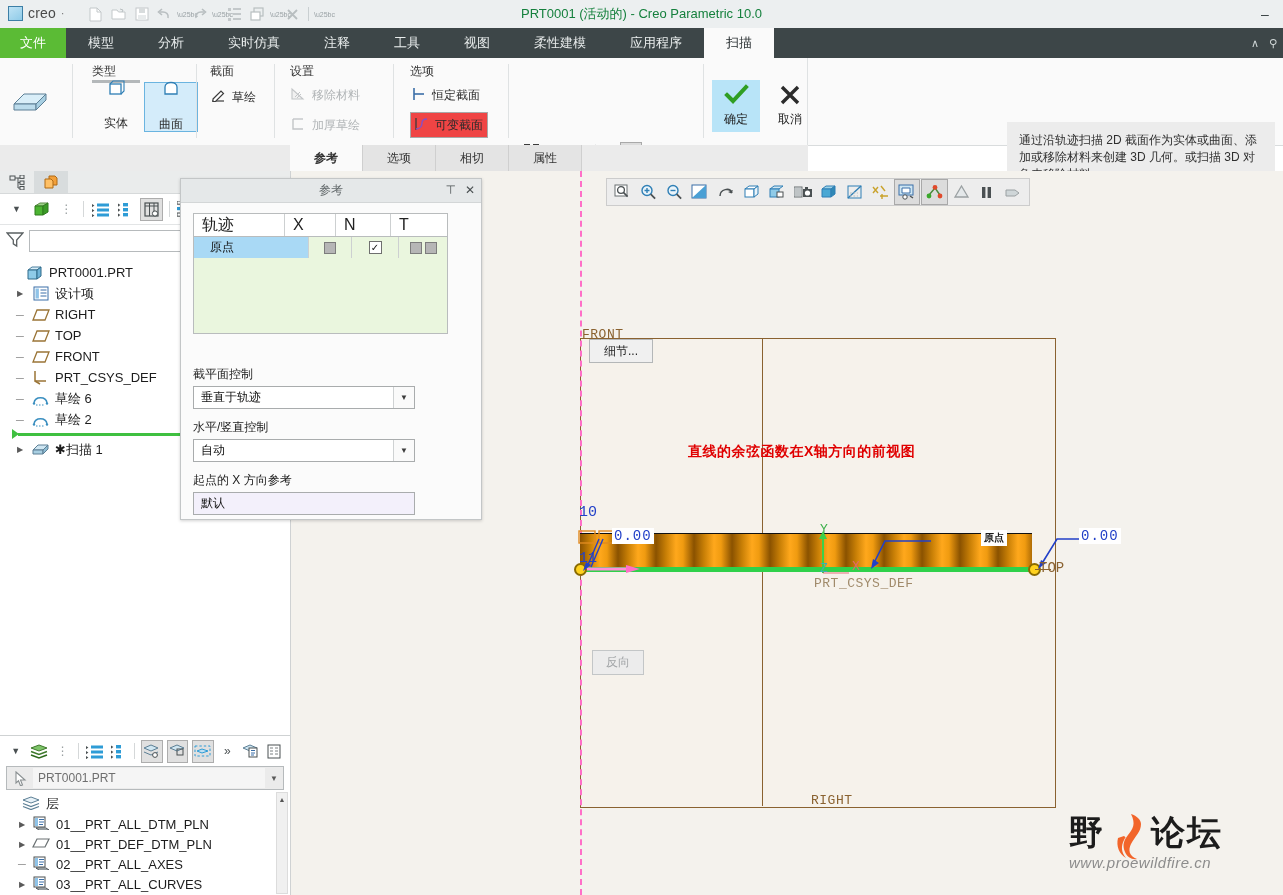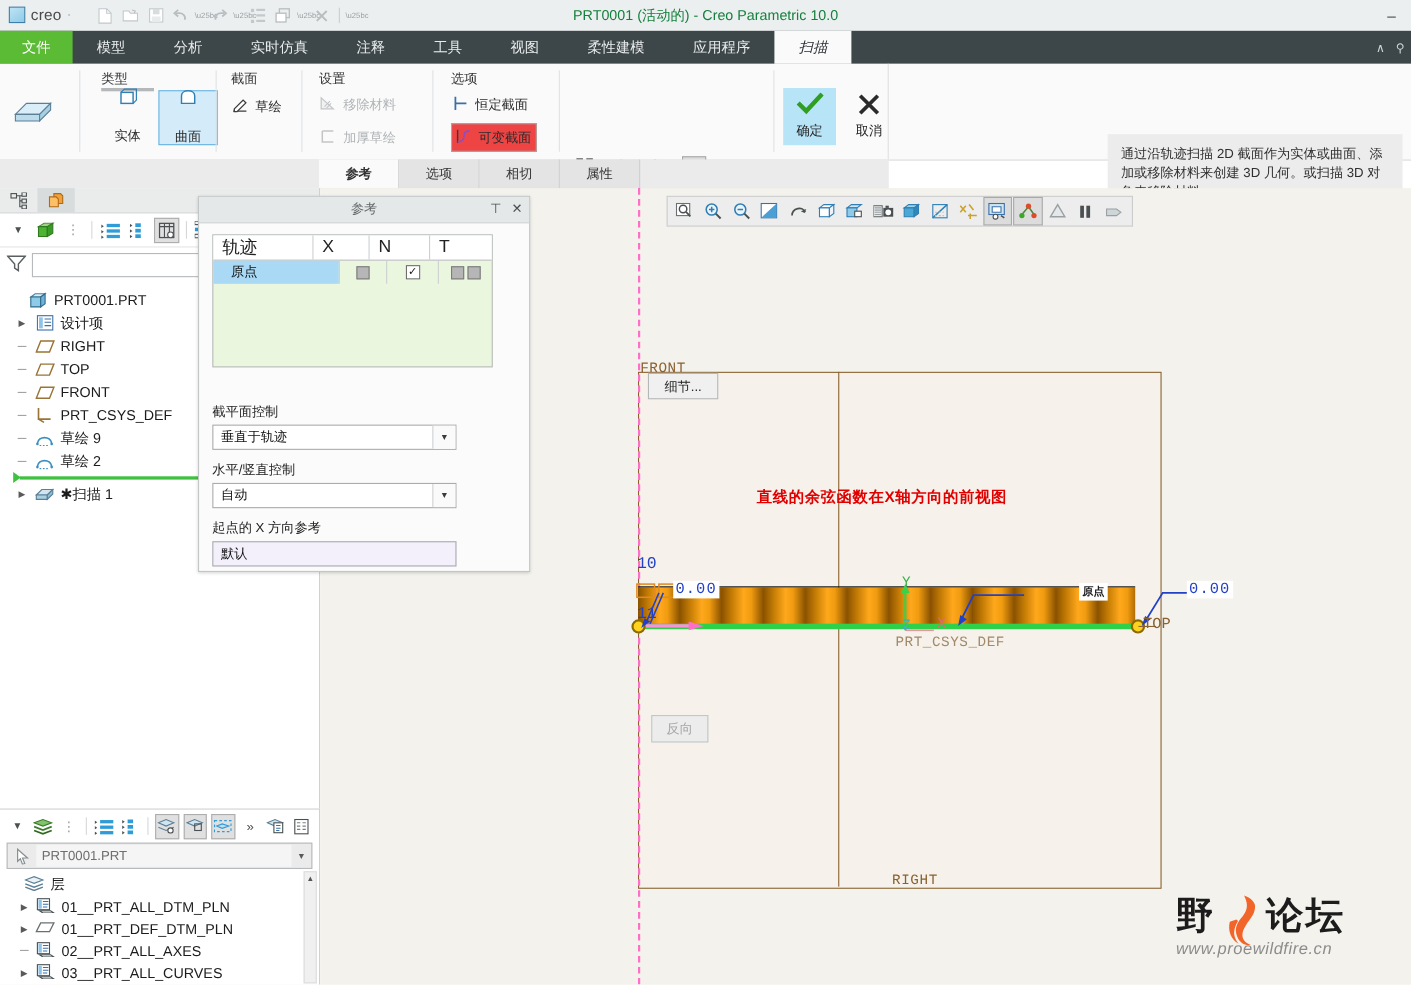--- a/index.html
+++ b/index.html
@@ -25,21 +25,21 @@
   .win-title{position:absolute;left:0;top:0;width:1283px;height:28px;line-height:28px;
     text-align:center;font-size:13px;color:#15803d;pointer-events:none;}
   .win-min{position:absolute;right:8px;top:4px;width:20px;height:20px;
     display:flex;align-items:center;justify-content:center;color:#3d4648;font-size:14px;}
 
   
   .tabbar{position:absolute;left:0;top:28px;width:1283px;height:30px;background:#3d4648;}
   .tab{float:left;height:30px;line-height:30px;padding:0 22px;font-size:13px;color:#e8ecec;
     cursor:default;}
   .tab.file{background:#5bbb35;color:#fff;padding:0 20px;}
-  .tab.active{background:#fafafa;color:#2b3133;font-style:italic;}
+  .tab.active{background:#fafafa;color:#2b3133;}
   .tabbar-right{position:absolute;right:6px;top:0;height:30px;display:flex;align-items:center;gap:10px;}
   .tabbar-right span{color:#cfd6d6;font-size:11px;}
 
   
   .ribbon{position:absolute;left:0;top:58px;width:1283px;height:87px;background:#fafafa;
     border-bottom:1px solid #d9dcdd;}
   .rb-featicon{position:absolute;left:10px;top:28px;width:40px;height:32px;}
   .rgroup{position:absolute;top:0;height:87px;}
   .rgroup .gtitle{position:absolute;top:5px;left:10px;font-size:12px;color:#333;}
   .rsep{position:absolute;top:6px;width:1px;height:74px;background:#dfe2e3;}
@@ -618,21 +618,21 @@
       <div class="trow indent1">
         <span class="dash">─</span>
         <span class="ico">
           <svg width="17" height="14" viewBox="0 0 17 14">
               <path d="M2 11c1-7 12-7 13 0" fill="none" stroke="#3b8fc0" stroke-width="1.6"></path>
               <circle cx="2" cy="11.6" r="1.2" fill="#3b8fc0"></circle>
               <circle cx="15" cy="11.6" r="1.2" fill="#3b8fc0"></circle>
               <path d="M4 13h9" stroke="#3b8fc0" stroke-dasharray="1.5 1.5"></path>
             </svg>
         </span>
-        <span>草绘 9</span>
+        <span>草绘 6</span>
       </div>
 
       <div class="trow indent1">
         <span class="dash">─</span>
         <span class="ico">
           <svg width="17" height="14" viewBox="0 0 17 14">
               <path d="M2 11c1-7 12-7 13 0" fill="none" stroke="#3b8fc0" stroke-width="1.6"></path>
               <circle cx="2" cy="11.6" r="1.2" fill="#3b8fc0"></circle>
               <circle cx="15" cy="11.6" r="1.2" fill="#3b8fc0"></circle>
               <path d="M4 13h9" stroke="#3b8fc0" stroke-dasharray="1.5 1.5"></path>

